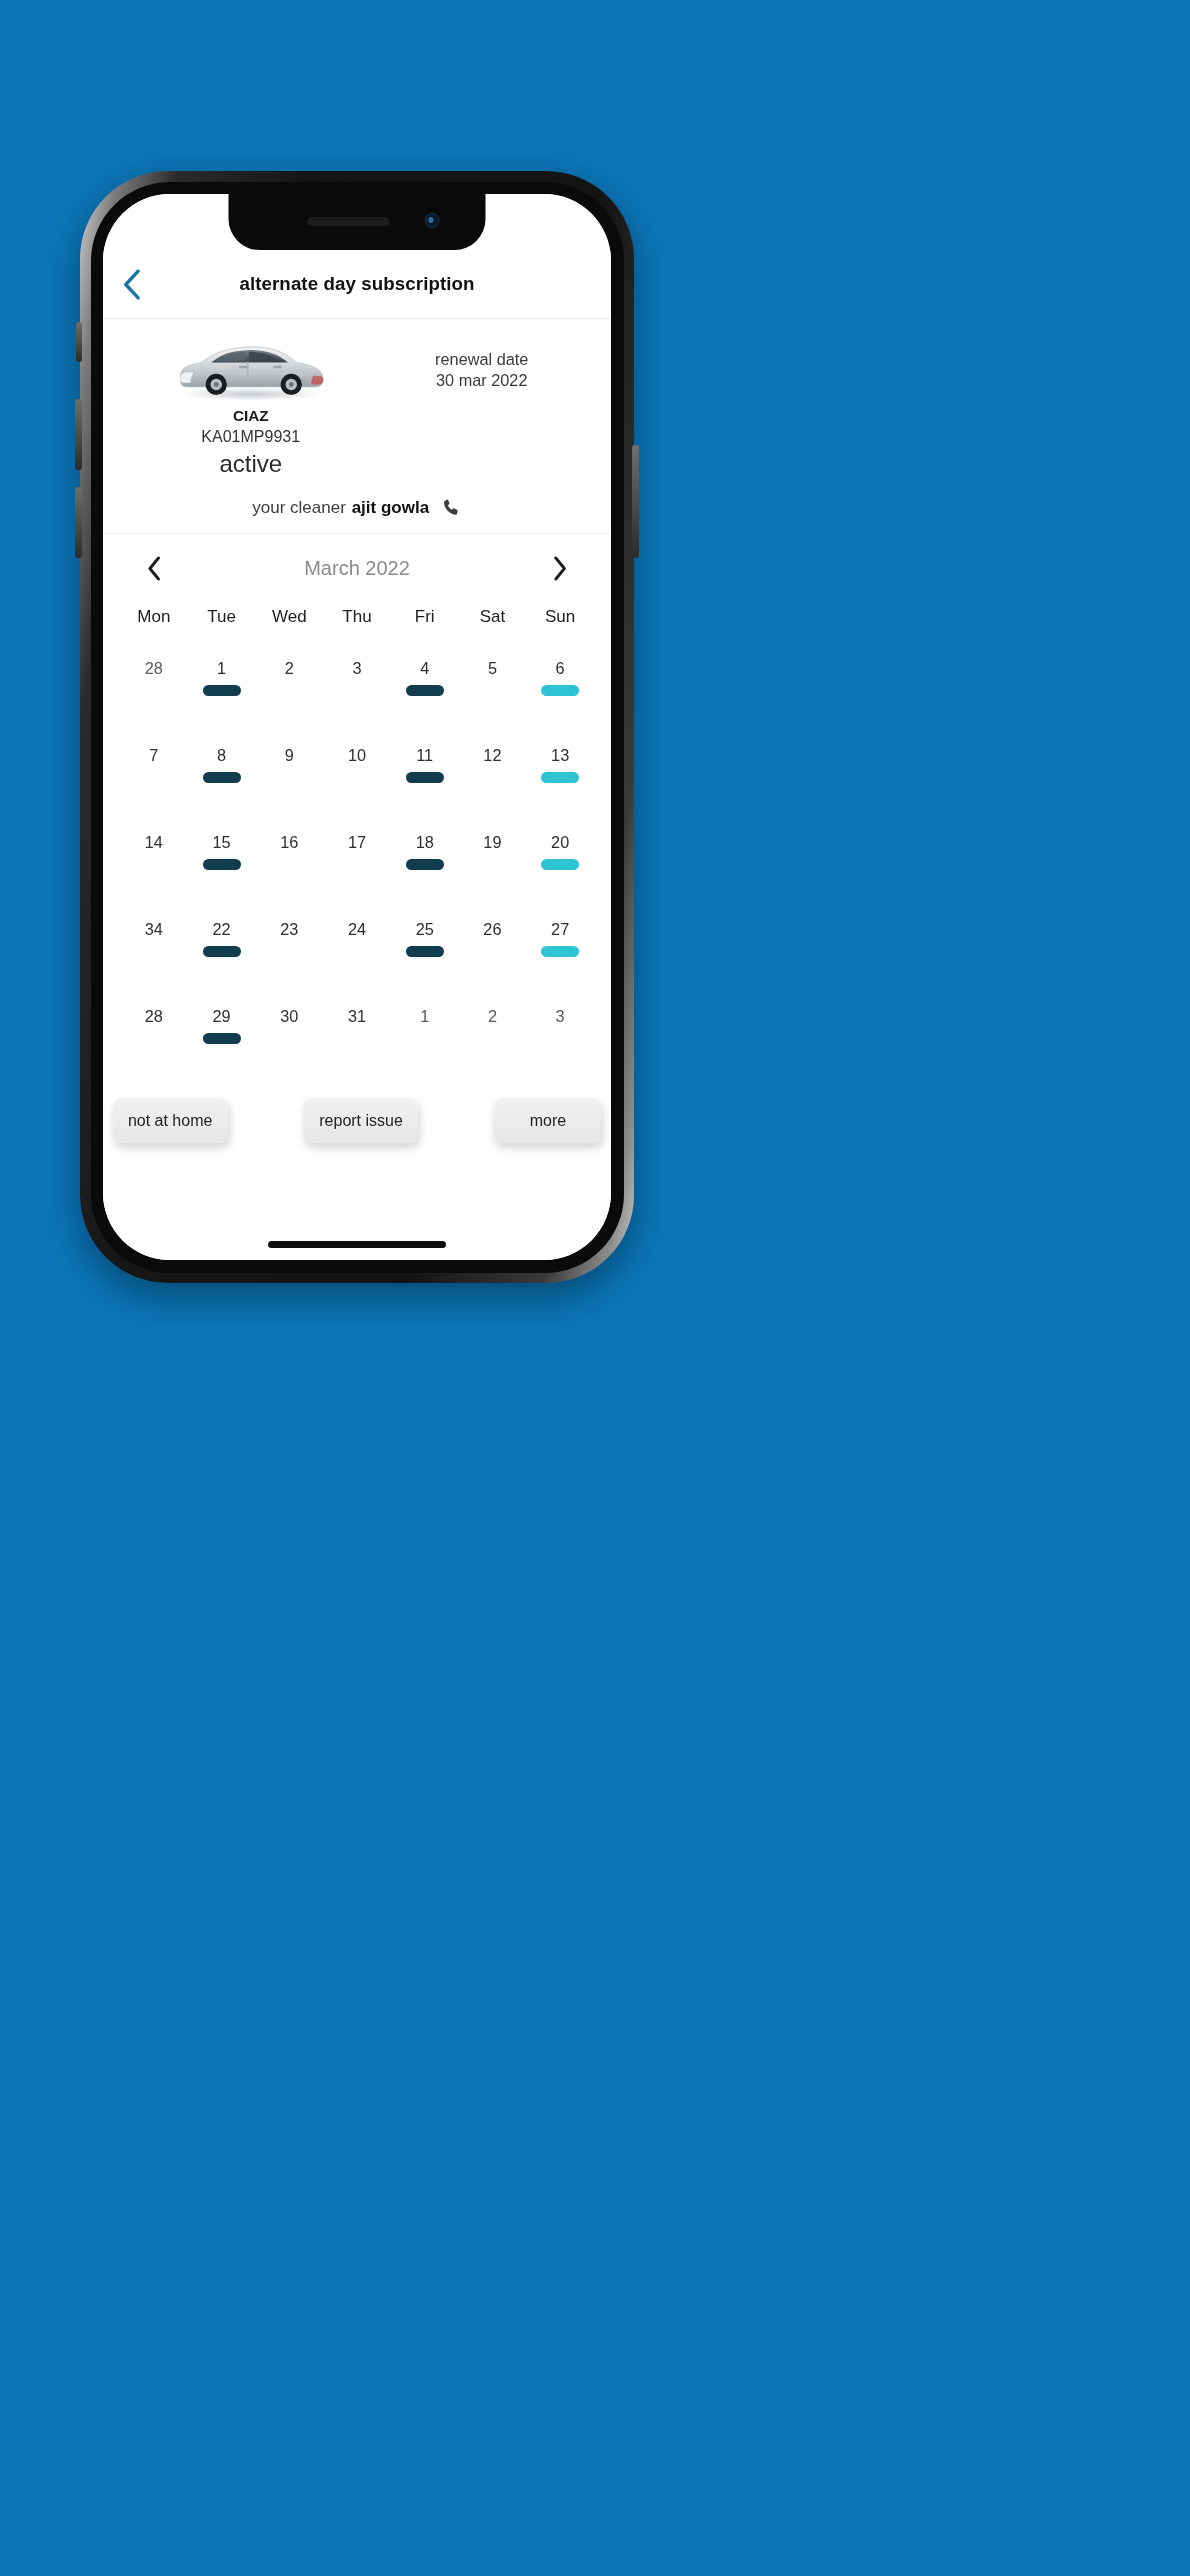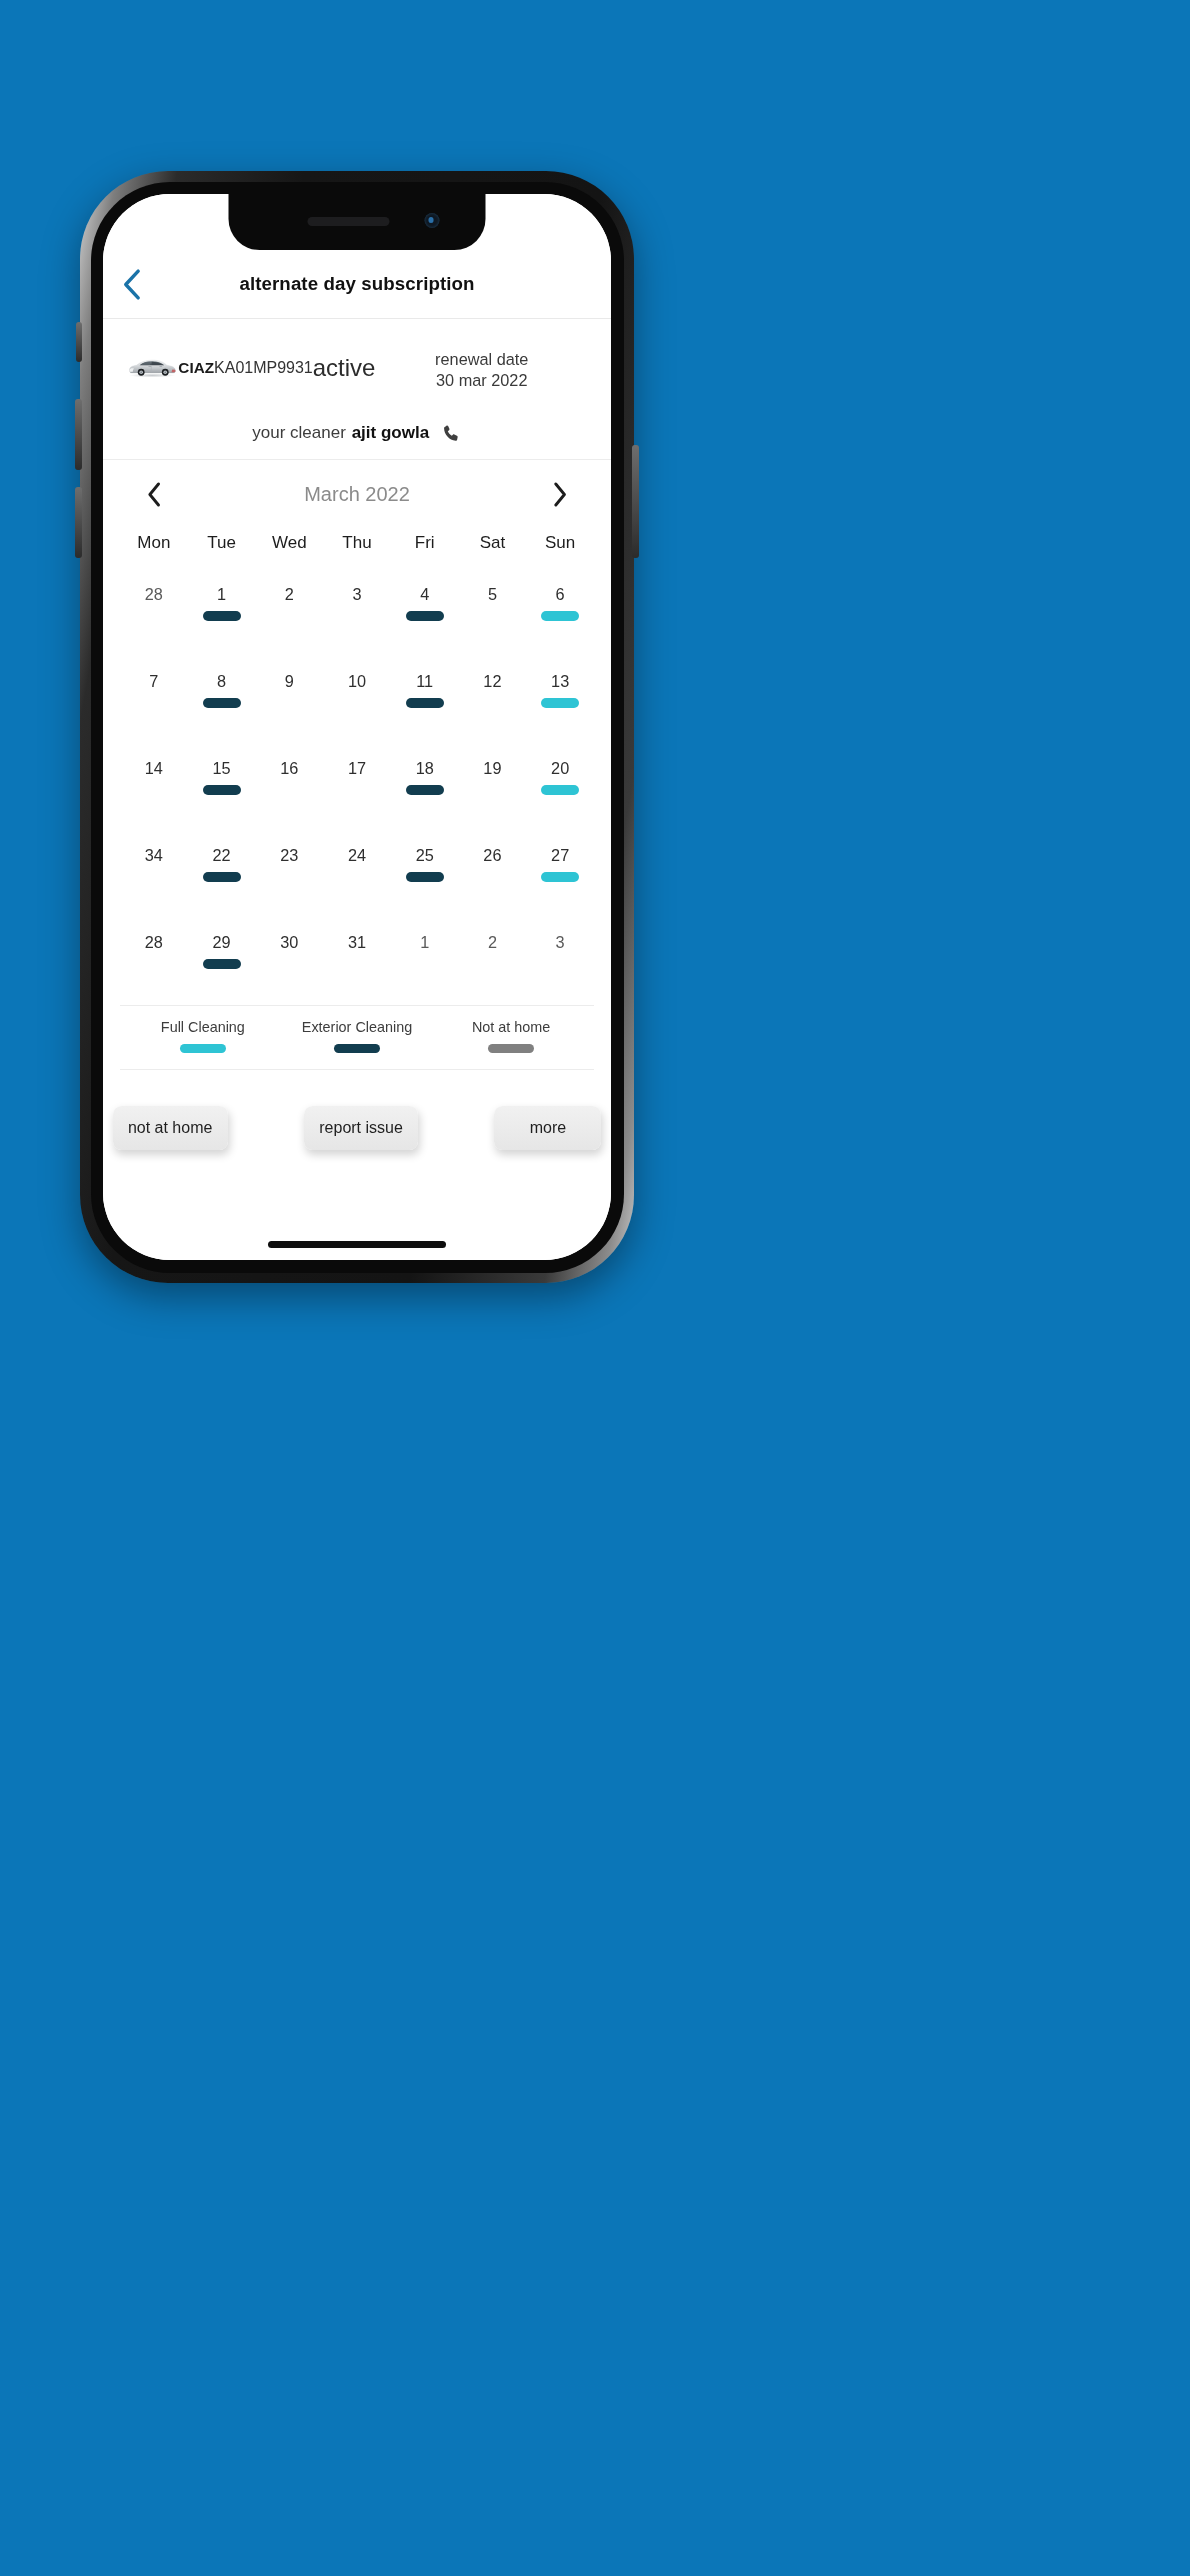--- a/index.html
+++ b/index.html
@@ -107,21 +107,21 @@
   #vehicle {
     flex: 0 0 auto;
     padding: 9.6px 23px 0 23px;
     border-bottom: 1px solid #ececec;
   }
   #vehicle-top {
     display: flex; align-items: flex-start;
   }
   #vehicle-left {
     width: 54%;
-    display: flex; align-items: center;
+    display: flex; flex-direction: column; align-items: center;
   }
   #car-art { width: 163px; height: 75px; }
   #car-name {
     font-size: 15.3px; font-weight: bold; color: #1a1a1a;
     margin-top: 3.8px;
   }
   #car-plate {
     font-size: 16px; color: #333; margin-top: 2.9px;
   }
   #car-status {
@@ -490,34 +490,20 @@
                     <div class="cal-num muted">2</div>
                     <div class="cal-bar none"></div>
                   </div>
                   <div class="cal-cell">
                     <div class="cal-num muted">3</div>
                     <div class="cal-bar none"></div>
                   </div>
                 </div>
               </div>
 
-            <div id="legend">
-                <div class="legend-item">
-                  <div class="legend-label">Full Cleaning</div>
-                  <div class="legend-bar full"></div>
-                </div>
-                <div class="legend-item">
-                  <div class="legend-label">Exterior Cleaning</div>
-                  <div class="legend-bar exterior"></div>
-                </div>
-                <div class="legend-item">
-                  <div class="legend-label">Not at home</div>
-                  <div class="legend-bar away"></div>
-                </div>
-              </div>
           </div>
 
           <div id="actions">
               <button class="action-btn">not at home</button>
               <button class="action-btn">report issue</button>
               <button class="action-btn">more</button>
             </div>
 
           <div id="spacer"></div>
 

